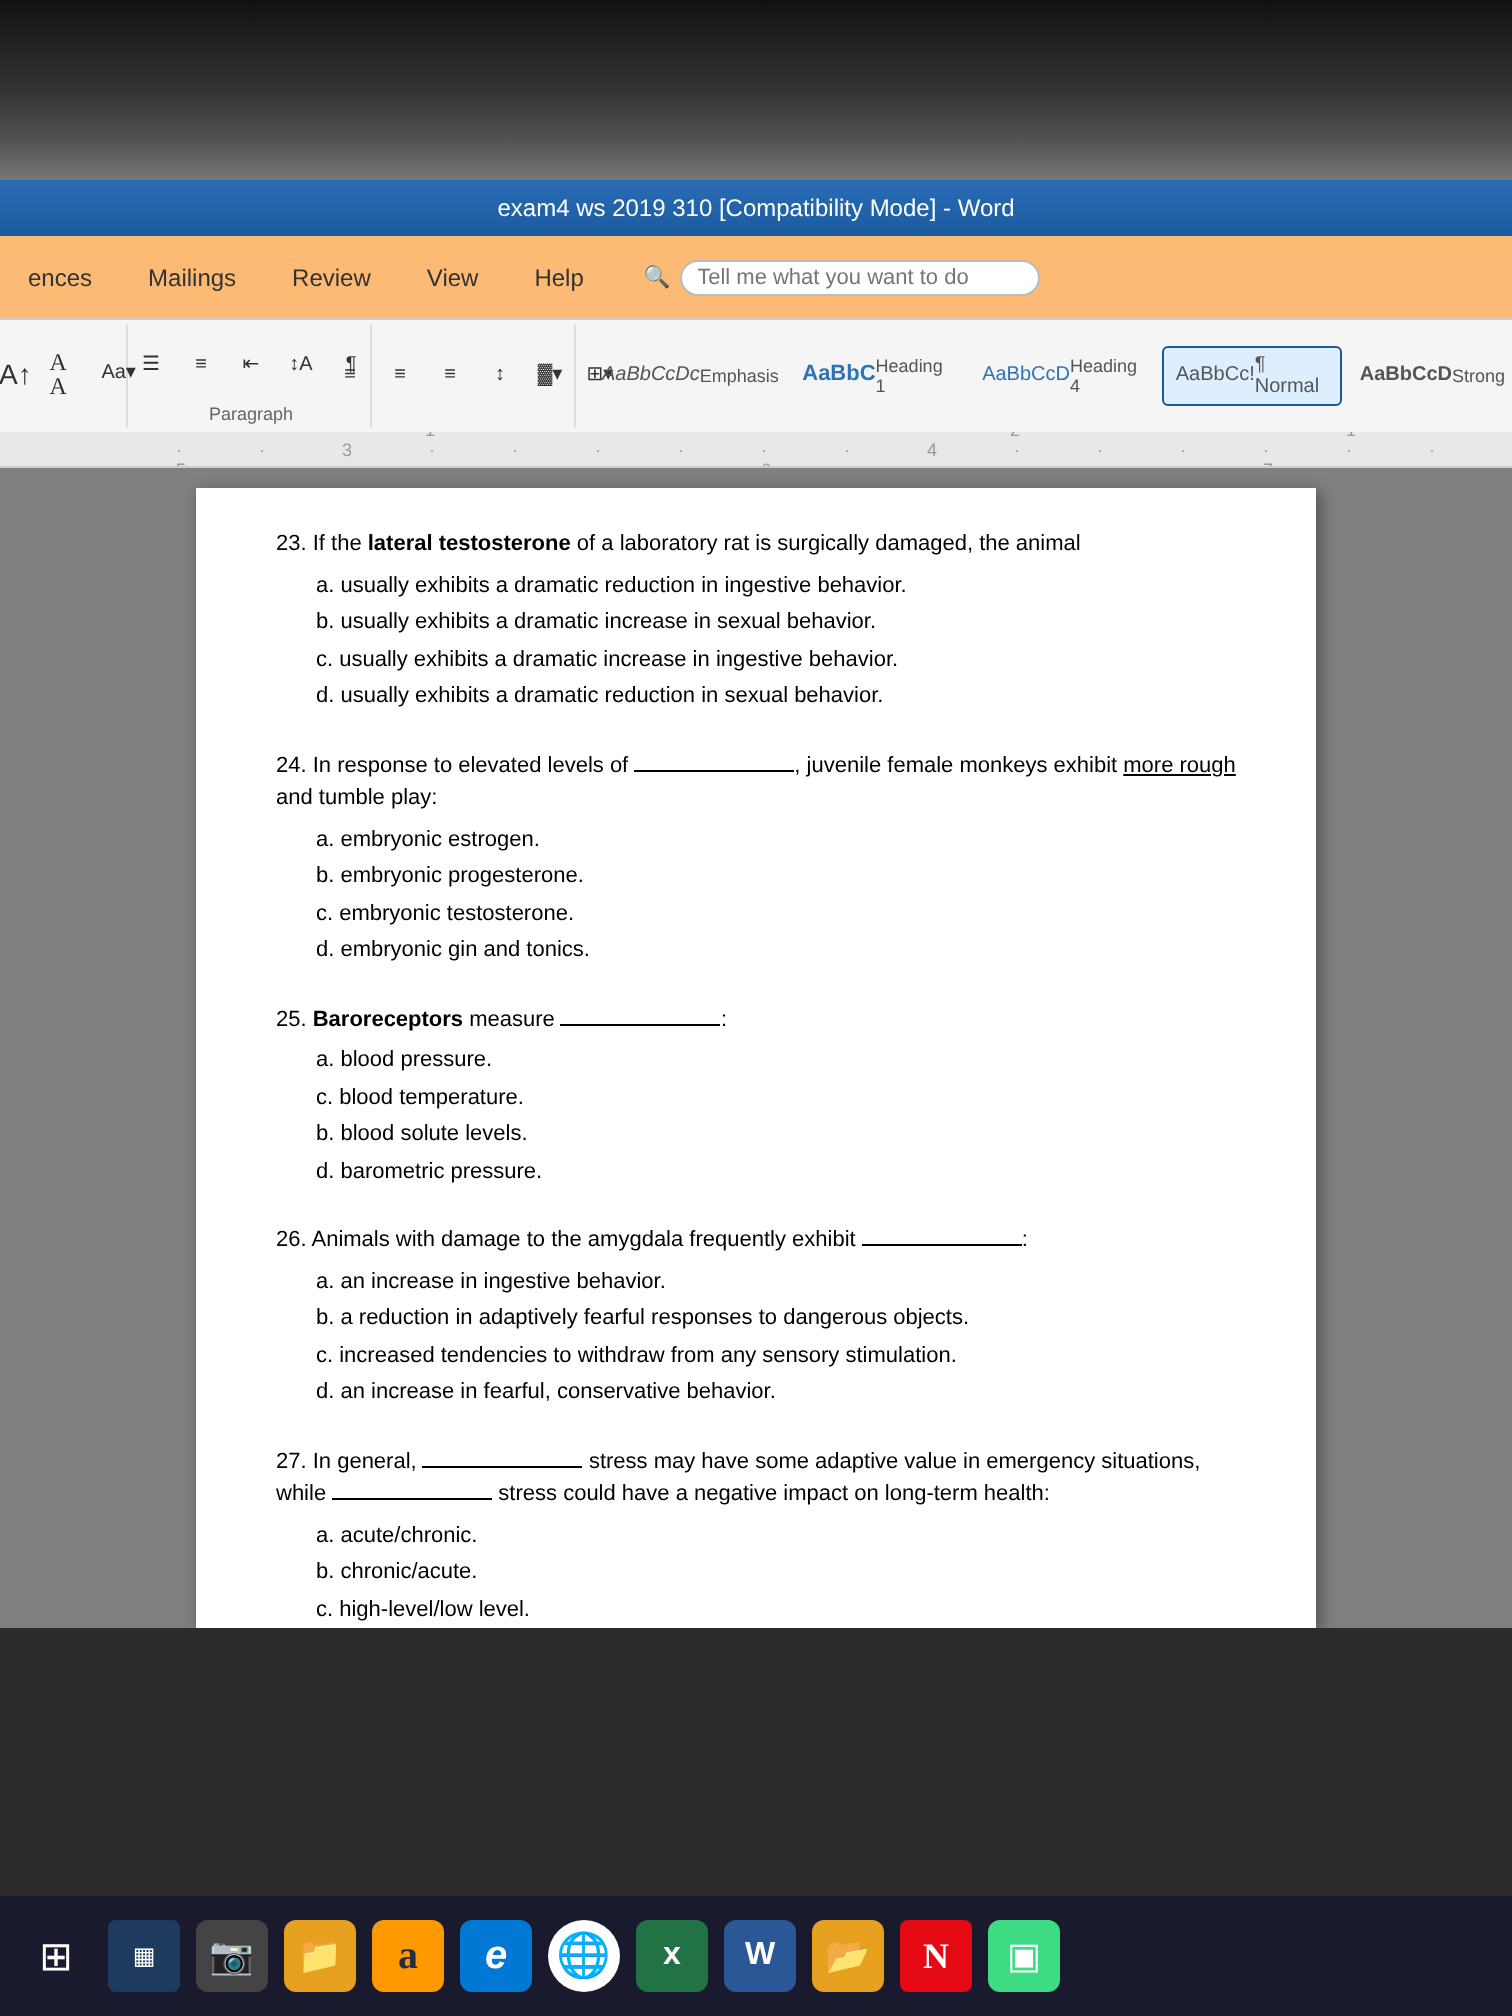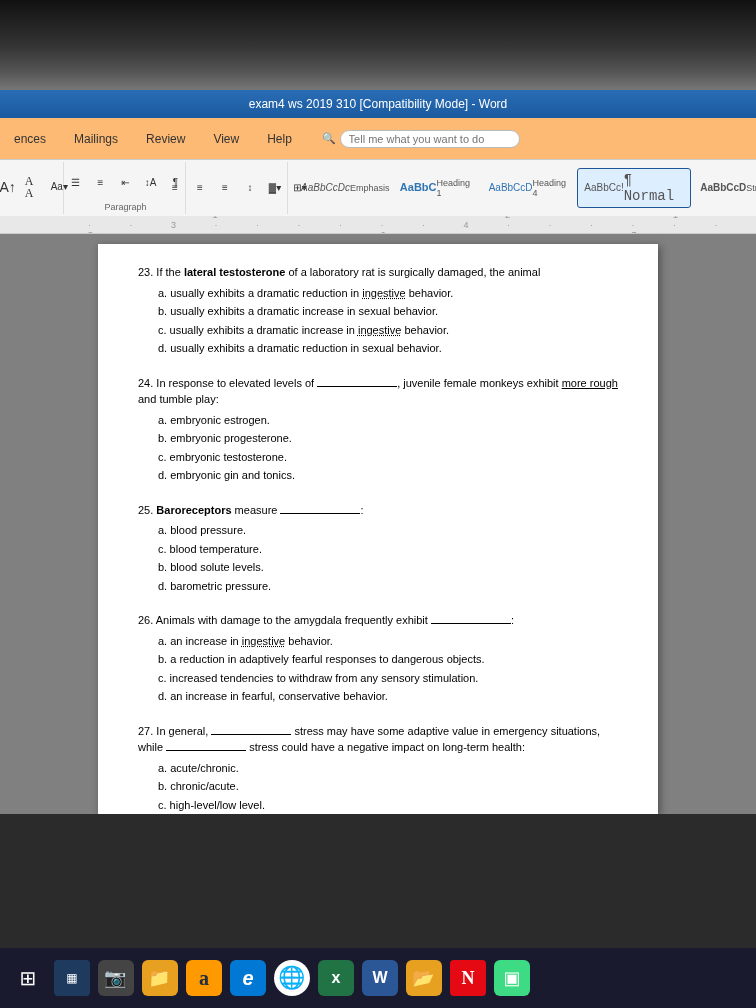--- a/index.html
+++ b/index.html
@@ -192,21 +192,20 @@
     .options {
       padding-left: 20px;
     }
 
     .option {
       margin-bottom: 2px;
       font-size: 11px;
     }
 
     .underline {
-      text-decoration: underline;
       text-decoration-style: dotted;
     }
 
     .blank {
       display: inline-block;
       border-bottom: 1px solid #000;
       min-width: 80px;
     }
 
     
@@ -325,21 +324,21 @@
     <div class="style-item">
       <span class="style-preview" style="font-size:11px; color:#2e74b5; font-weight:bold;">AaBbC</span>
       <span style="font-size:9px;">Heading 1</span>
     </div>
     <div class="style-item">
       <span class="style-preview" style="font-size:10px; color:#2e74b5;">AaBbCcD</span>
       <span style="font-size:9px;">Heading 4</span>
     </div>
     <div class="style-item active-style">
       <span class="style-preview" style="font-size:10px;">AaBbCc!</span>
-      <span style="font-size:14px;font-family:Liberation Mono, monospace;">¶ Normal</span>
+      <span style="font-size:10px;">¶ Normal</span>
     </div>
     <div class="style-item">
       <span class="style-preview" style="font-size:10px; font-weight:bold;">AaBbCcD</span>
       <span style="font-size:9px;">Strong</span>
     </div>
     <div class="style-item">
       <span class="style-preview" style="font-size:10px; color:#595959;">AaBbCcD</span>
       <span style="font-size:9px;">Subtitle</span>
     </div>
     <div class="style-item">

